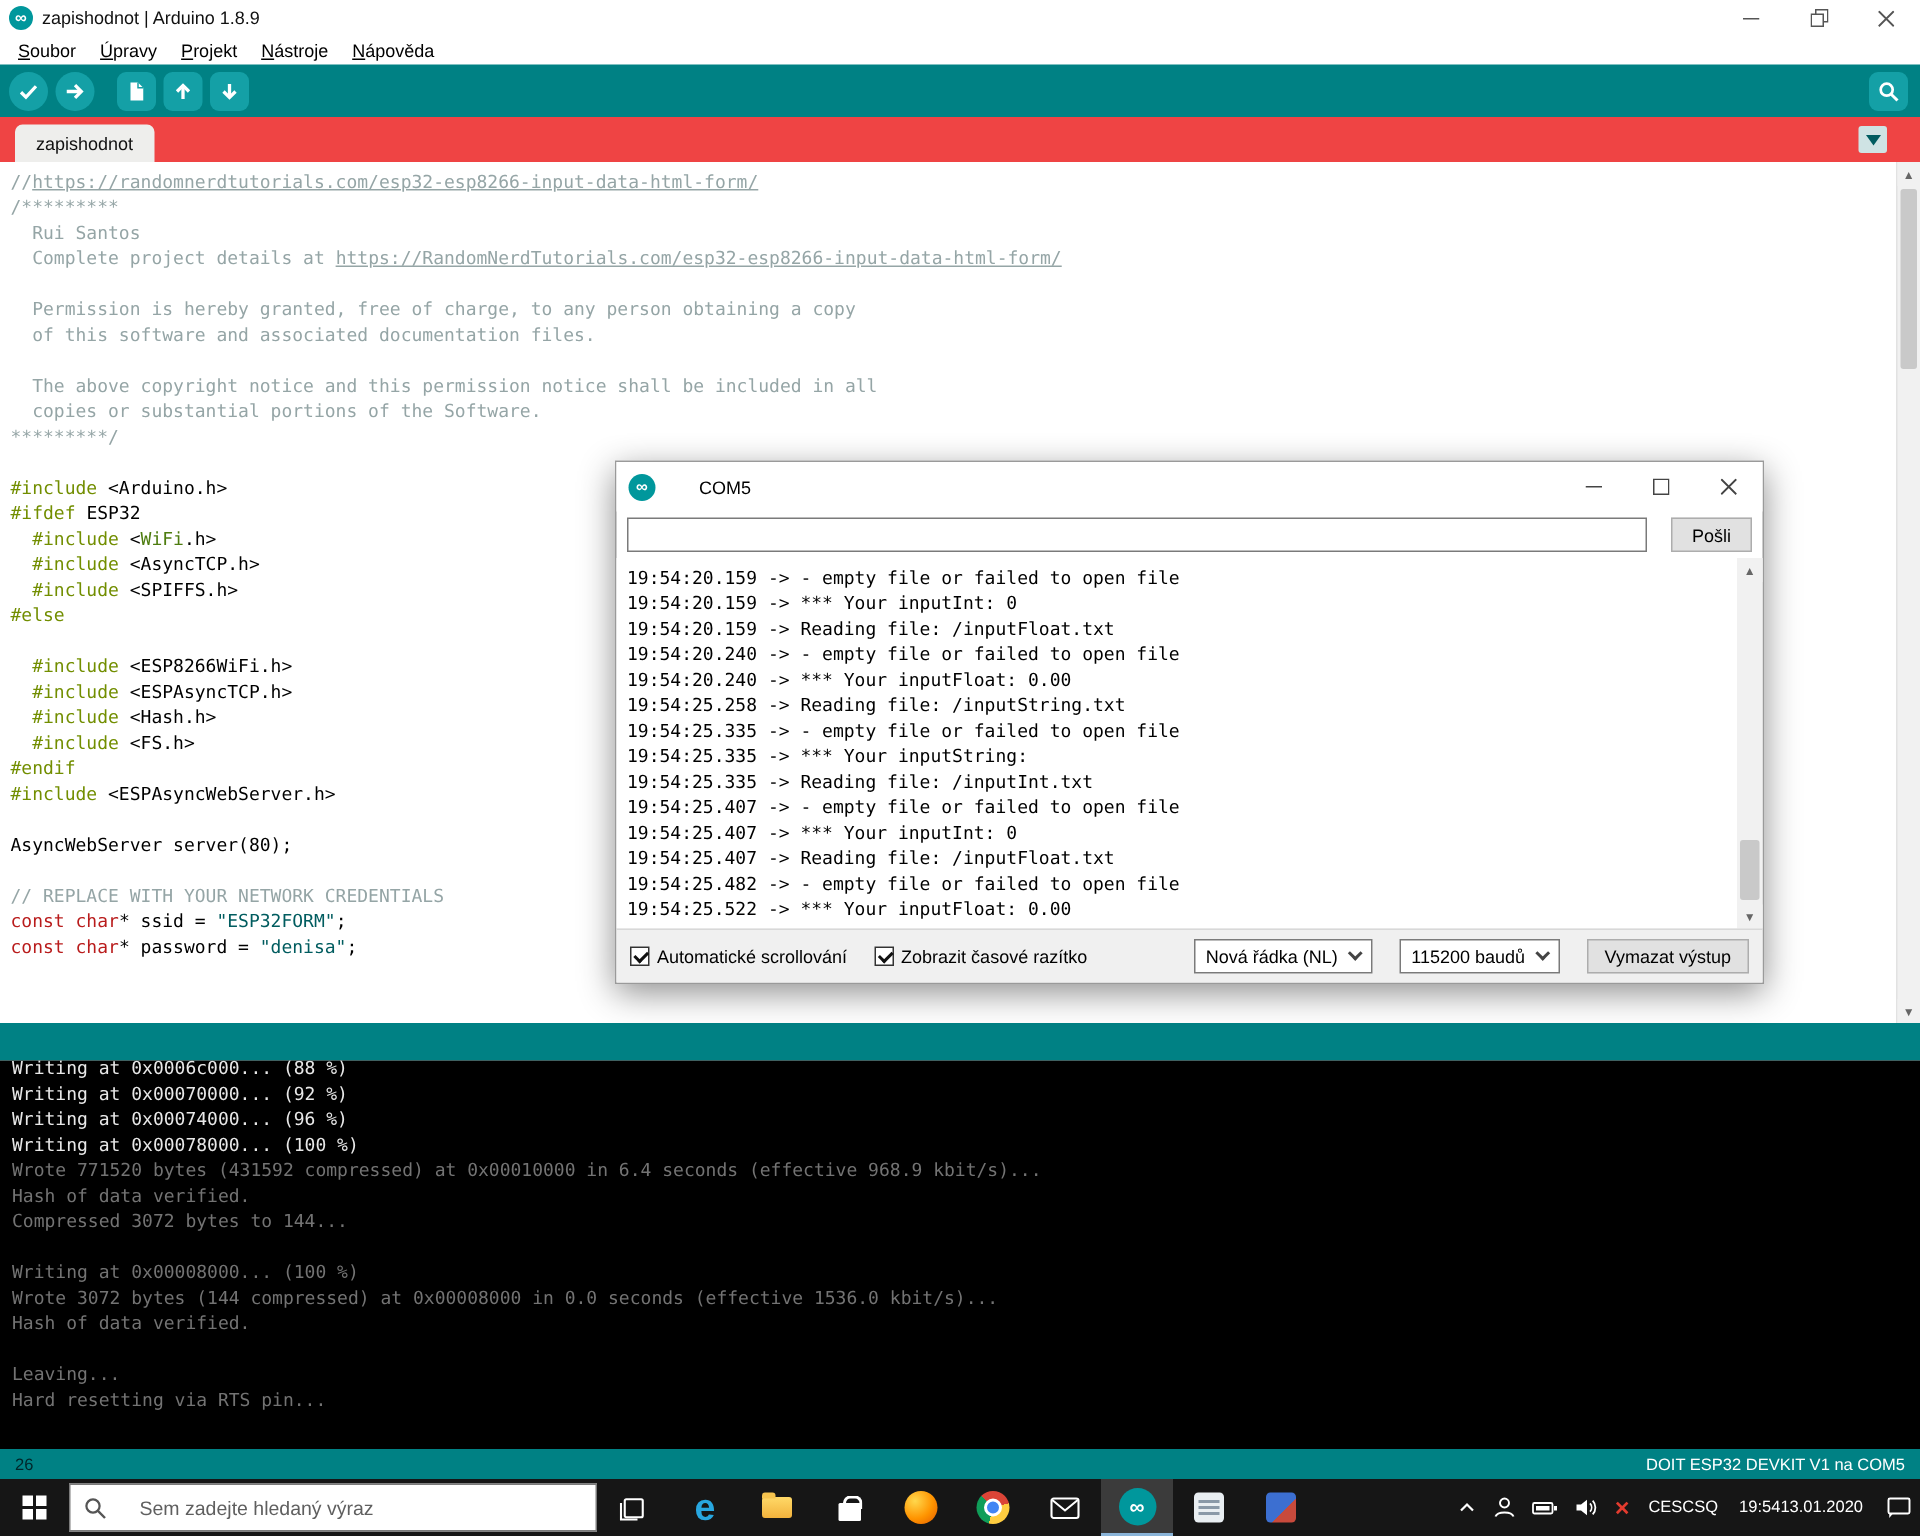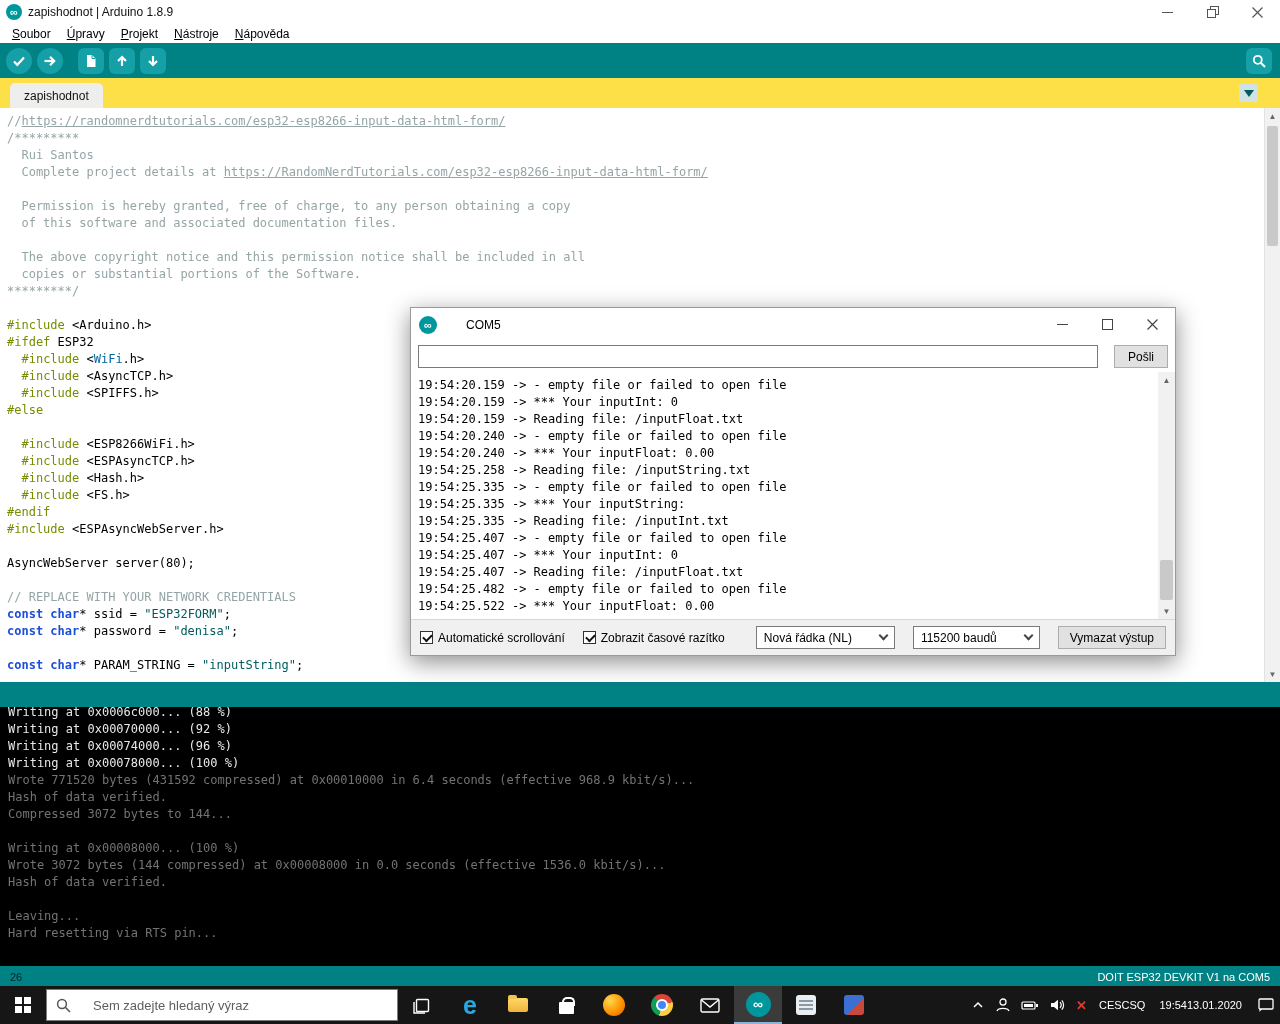--- a/index.html
+++ b/index.html
@@ -19,35 +19,35 @@
   .menu-item{padding:0 8px;font-size:12px;cursor:pointer}
   .menu-item u{text-decoration:underline}
 
   .toolbar{position:absolute;top:43px;left:0;right:0;height:35px;background:#008184;display:flex;align-items:center;padding:0 6px}
   .tbtn{width:26px;height:26px;background:#14a0a6;display:flex;align-items:center;justify-content:center;margin-right:5px;cursor:pointer}
   .tbtn.round{border-radius:50%}
   .tbtn.sq{border-radius:6px}
   .tbtn.gap{margin-left:10px}
   .tbtn.right{margin:0 2px 0 auto}
 
-  .tabbar{position:absolute;top:78px;left:0;right:0;height:30px;background:#fde047}
+  .tabbar{position:absolute;top:78px;left:0;right:0;height:30px;background:#ef4444}
   .tab{position:absolute;left:10px;bottom:0;height:25px;padding:0 14px;background:#eeeeec;border-radius:5px 5px 0 0;
        display:flex;align-items:center;font-size:12px;color:#111;cursor:pointer}
   .tab-dropdown{position:absolute;right:22px;top:6px;width:19px;height:18px;background:#cfe3e4;border-radius:2px;
        display:flex;align-items:center;justify-content:center;cursor:pointer}
   .tab-dropdown .caret{width:0;height:0;border-left:5px solid transparent;border-right:5px solid transparent;border-top:7px solid #005c60}
 
   .editor{position:absolute;top:108px;left:0;right:0;height:574px;background:#fff;overflow:hidden}
   .code{padding:5px 20px 0 7px}
   .code-line{white-space:pre;height:17px;line-height:17px;font-family:"DejaVu Sans Mono",monospace;font-size:12px;color:#000}
   .cm{color:#95a5a6}
   .cmu{color:#95a5a6;text-decoration:underline}
   .pp{color:#728e00}
-  .tg{color:#1d4ed8;font-weight:bold}
-  .og{color:#0369a1}
+  .tg{color:#b91c1c;font-weight:normal}
+  .og{color:#4d7c0f}
   .str{color:#005c5f}
   .pl{color:#000}
 
   .vscroll{position:absolute;top:0;right:0;bottom:0;width:16px;background:#f1f1f1;border-left:1px solid #e2e2e2}
   .sb-arrow{height:16px;display:flex;align-items:center;justify-content:center;font-size:8px;color:#666;background:#f1f1f1;cursor:pointer}
   .sb-arrow.down{position:absolute;bottom:0;left:0;right:0}
   .sb-thumb{position:absolute;left:2px;right:2px;background:#c9c9c9;border-radius:2px;cursor:pointer}
   .editor .sb-thumb{top:18px;height:120px}
 
   .divider{position:absolute;top:682px;left:0;right:0;height:25px;background:#008184;cursor:row-resize}
@@ -74,21 +74,21 @@
   .sm-send{height:23px;width:54px;background:#e1e1e1;border:1px solid #adadad;font-size:12px;cursor:pointer;font-family:"Liberation Sans",sans-serif}
   .sm-output{position:absolute;top:64px;left:0;right:17px;bottom:36px;background:#fff;padding:5px 7px;overflow:hidden}
   .sm-line{white-space:pre;font-family:"DejaVu Sans Mono",monospace;font-size:12px;height:17px;line-height:17px;color:#000}
   .sm-scrollbar{position:absolute;top:64px;right:0;bottom:36px;width:17px;background:#f1f1f1}
   .sm-scrollbar .sb-thumb{bottom:19px;height:40px}
   .sm-bottom{position:absolute;left:0;right:0;bottom:0;height:36px;background:#f0f0f0;border-top:1px solid #d8d8d8;
              display:flex;align-items:center;padding:0 9px;gap:18px}
   .sm-check{display:flex;align-items:center;gap:5px;font-size:12px;cursor:pointer}
   .cb{width:13px;height:13px;background:#fff;border:1px solid #333;position:relative;display:inline-block}
   .cb.checked::after{content:"";position:absolute;left:2px;top:2px;width:7px;height:4px;border-left:2px solid #111;border-bottom:2px solid #111;transform:rotate(-45deg)}
-  .combo{height:23px;background:#fff;border:1px solid #7a7a7a;display:flex;align-items:center;gap:28px;padding:0 7px;font-size:12px;cursor:pointer}
+  .combo{height:23px;background:#fff;border:1px solid #7a7a7a;display:flex;align-items:center;gap:8px;padding:0 7px;font-size:12px;cursor:pointer}
   .combo.first{margin-left:auto}
   .chev{width:7px;height:7px;border-right:2px solid #444;border-bottom:2px solid #444;transform:rotate(45deg);margin-top:-4px}
   .sm-clear{height:23px;padding:0 11px;background:#e1e1e1;border:1px solid #adadad;font-size:12px;cursor:pointer;font-family:"Liberation Sans",sans-serif}
 
   
   .taskbar{position:absolute;left:0;right:0;bottom:0;height:38px;background:#161616;display:flex;align-items:stretch;z-index:100}
   .tb-start{width:46px;display:flex;align-items:center;justify-content:center;cursor:pointer}
   .win-logo{display:grid;grid-template-columns:7px 7px;grid-template-rows:7px 7px;gap:2px}
   .win-logo i{background:#fff;display:block}
   .tb-search{width:352px;margin:3px 0;background:#fff;border:1px solid #7b7b7b;display:flex;align-items:center;padding:0 9px;gap:22px}
@@ -224,21 +224,20 @@
           <div class="code-line"><span class="pl">  </span><span class="pp">#include</span><span class="pl"> &lt;FS.h&gt;</span></div>
           <div class="code-line"><span class="pp">#endif</span></div>
           <div class="code-line"><span class="pp">#include</span><span class="pl"> &lt;ESPAsyncWebServer.h&gt;</span></div>
           <div class="code-line"> </div>
           <div class="code-line"><span class="pl">AsyncWebServer server(80);</span></div>
           <div class="code-line"> </div>
           <div class="code-line"><span class="cm">// REPLACE WITH YOUR NETWORK CREDENTIALS</span></div>
           <div class="code-line"><span class="tg">const char</span><span class="pl">* ssid = </span><span class="str">"ESP32FORM"</span><span class="pl">;</span></div>
           <div class="code-line"><span class="tg">const char</span><span class="pl">* password = </span><span class="str">"denisa"</span><span class="pl">;</span></div>
           <div class="code-line"> </div>
-          <div class="code-line"><span class="tg">const char</span><span class="pl">* PARAM_STRING = </span><span class="str">"inputString"</span><span class="pl">;</span></div>
         </div>
       <div class="vscroll">
         <div class="sb-arrow up">▲</div>
         <div class="sb-thumb"></div>
         <div class="sb-arrow down">▼</div>
       </div>
     </div>
 
     <div class="divider"></div>
 

